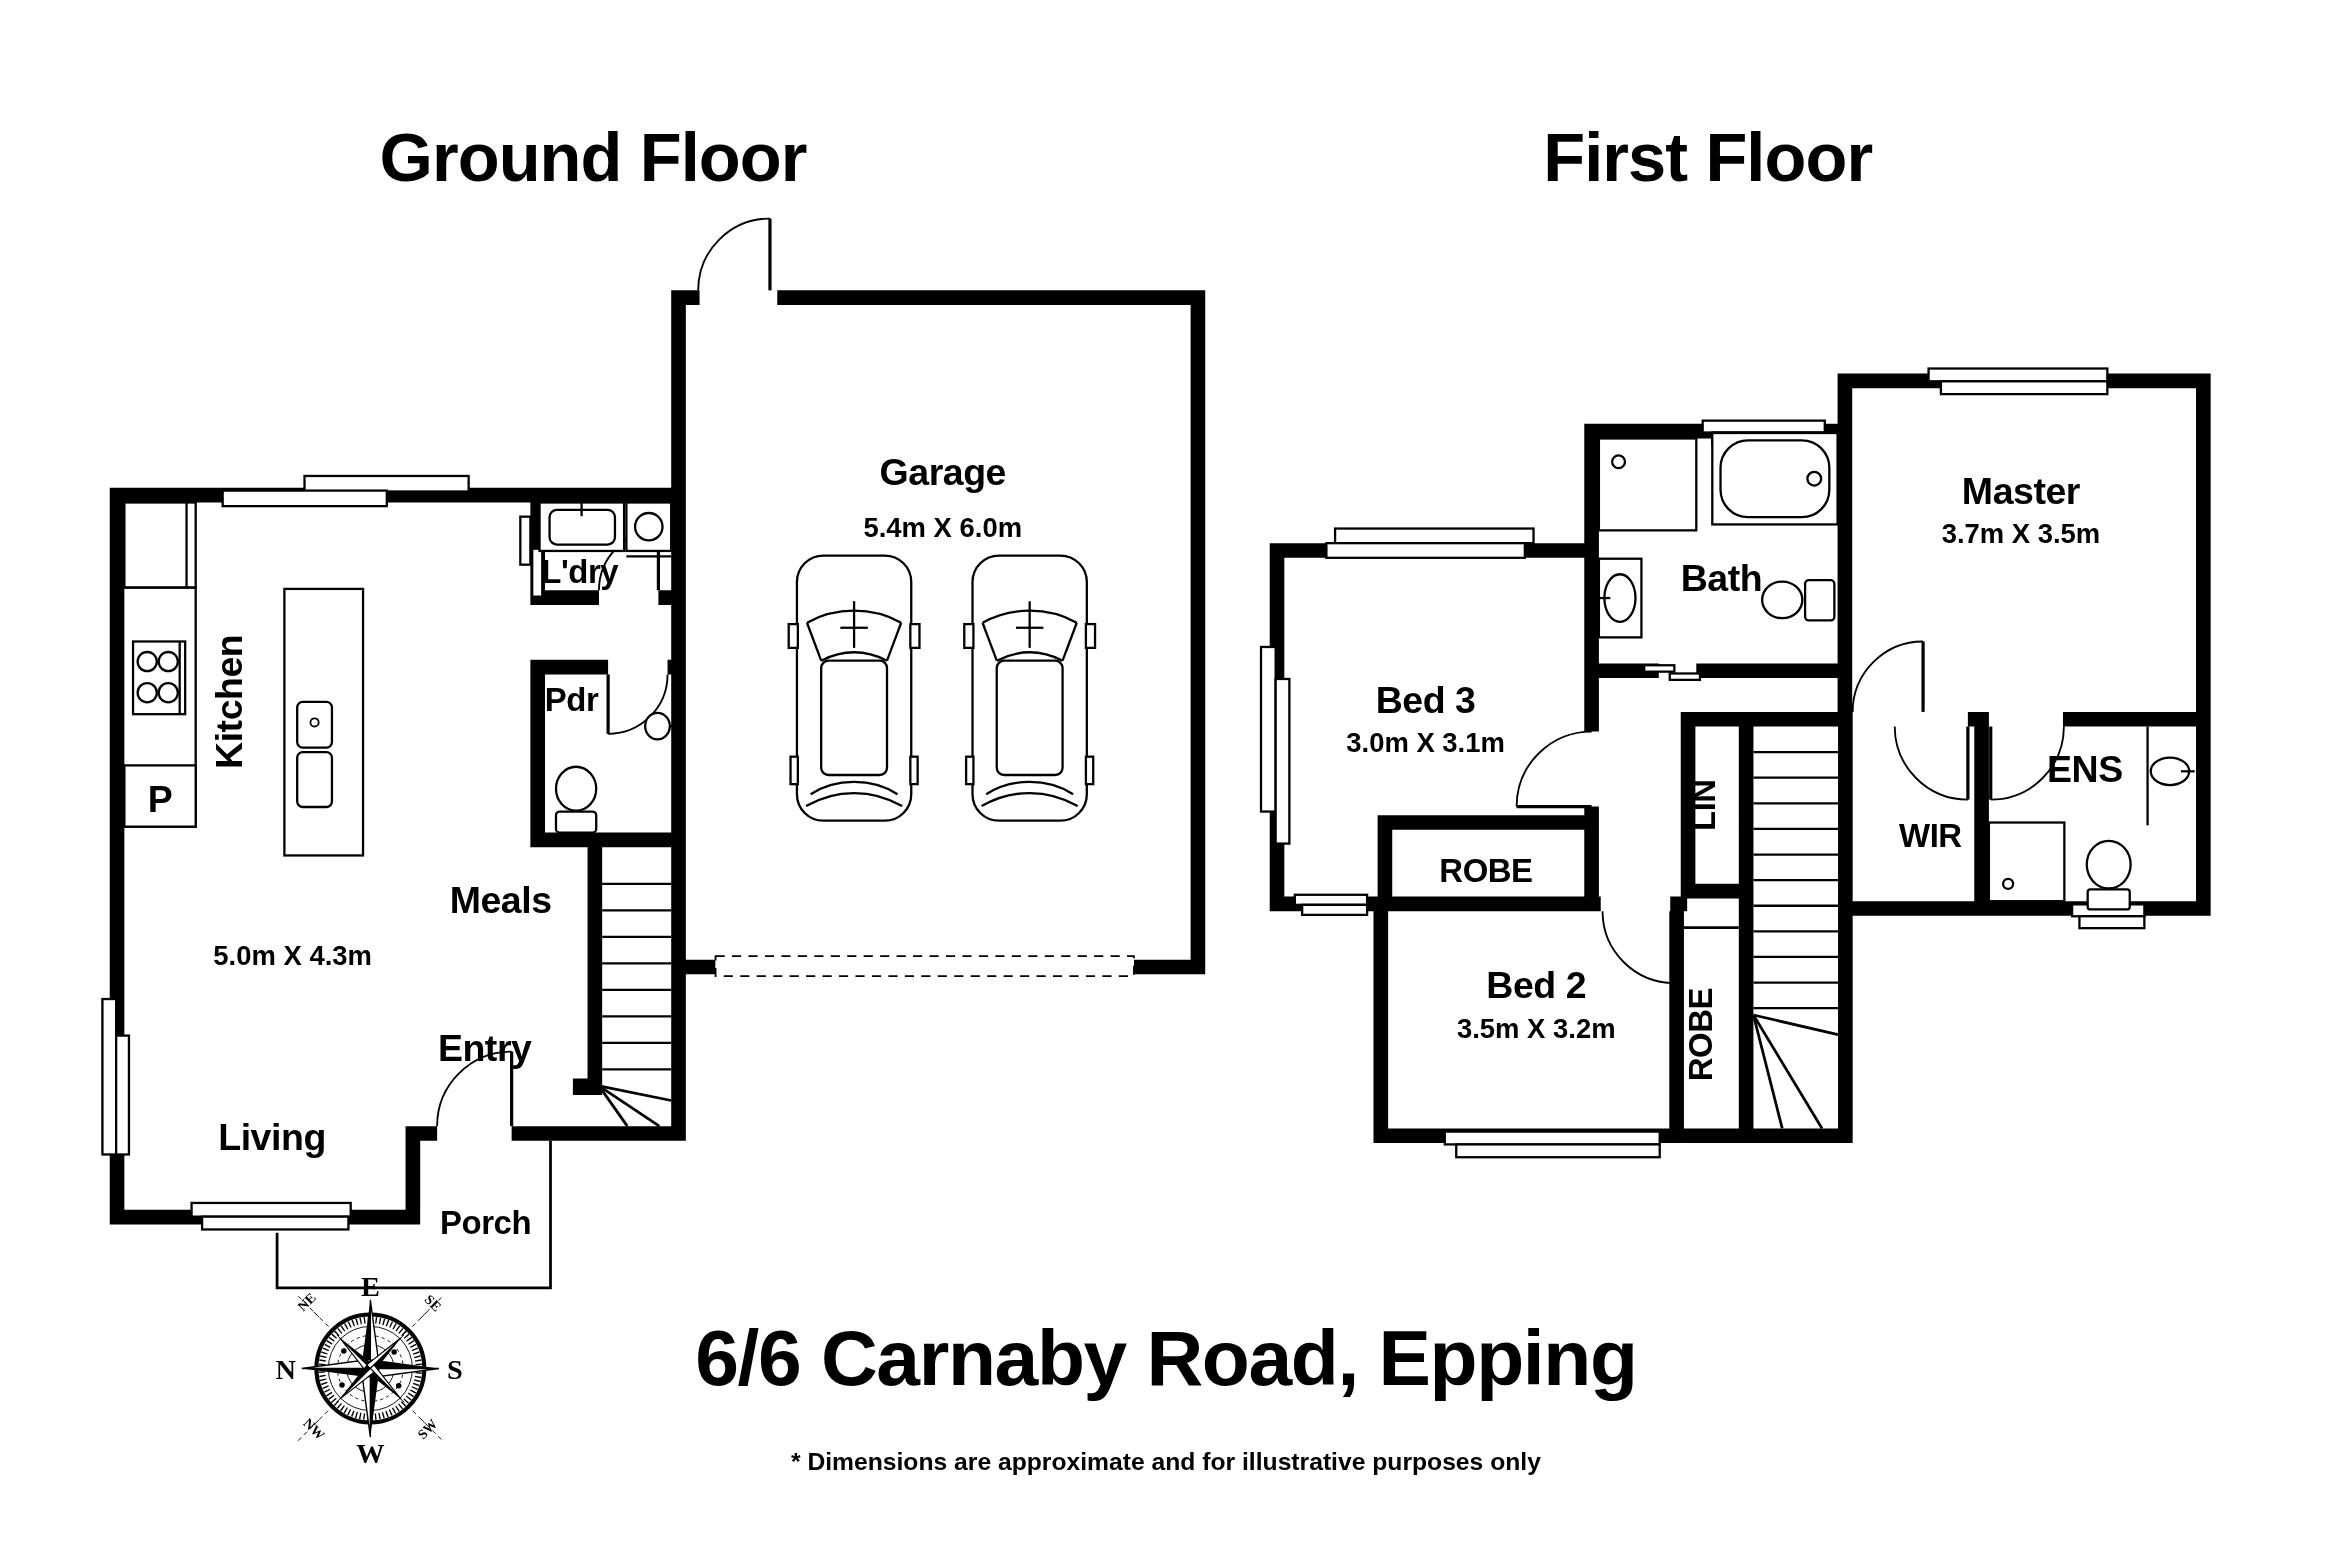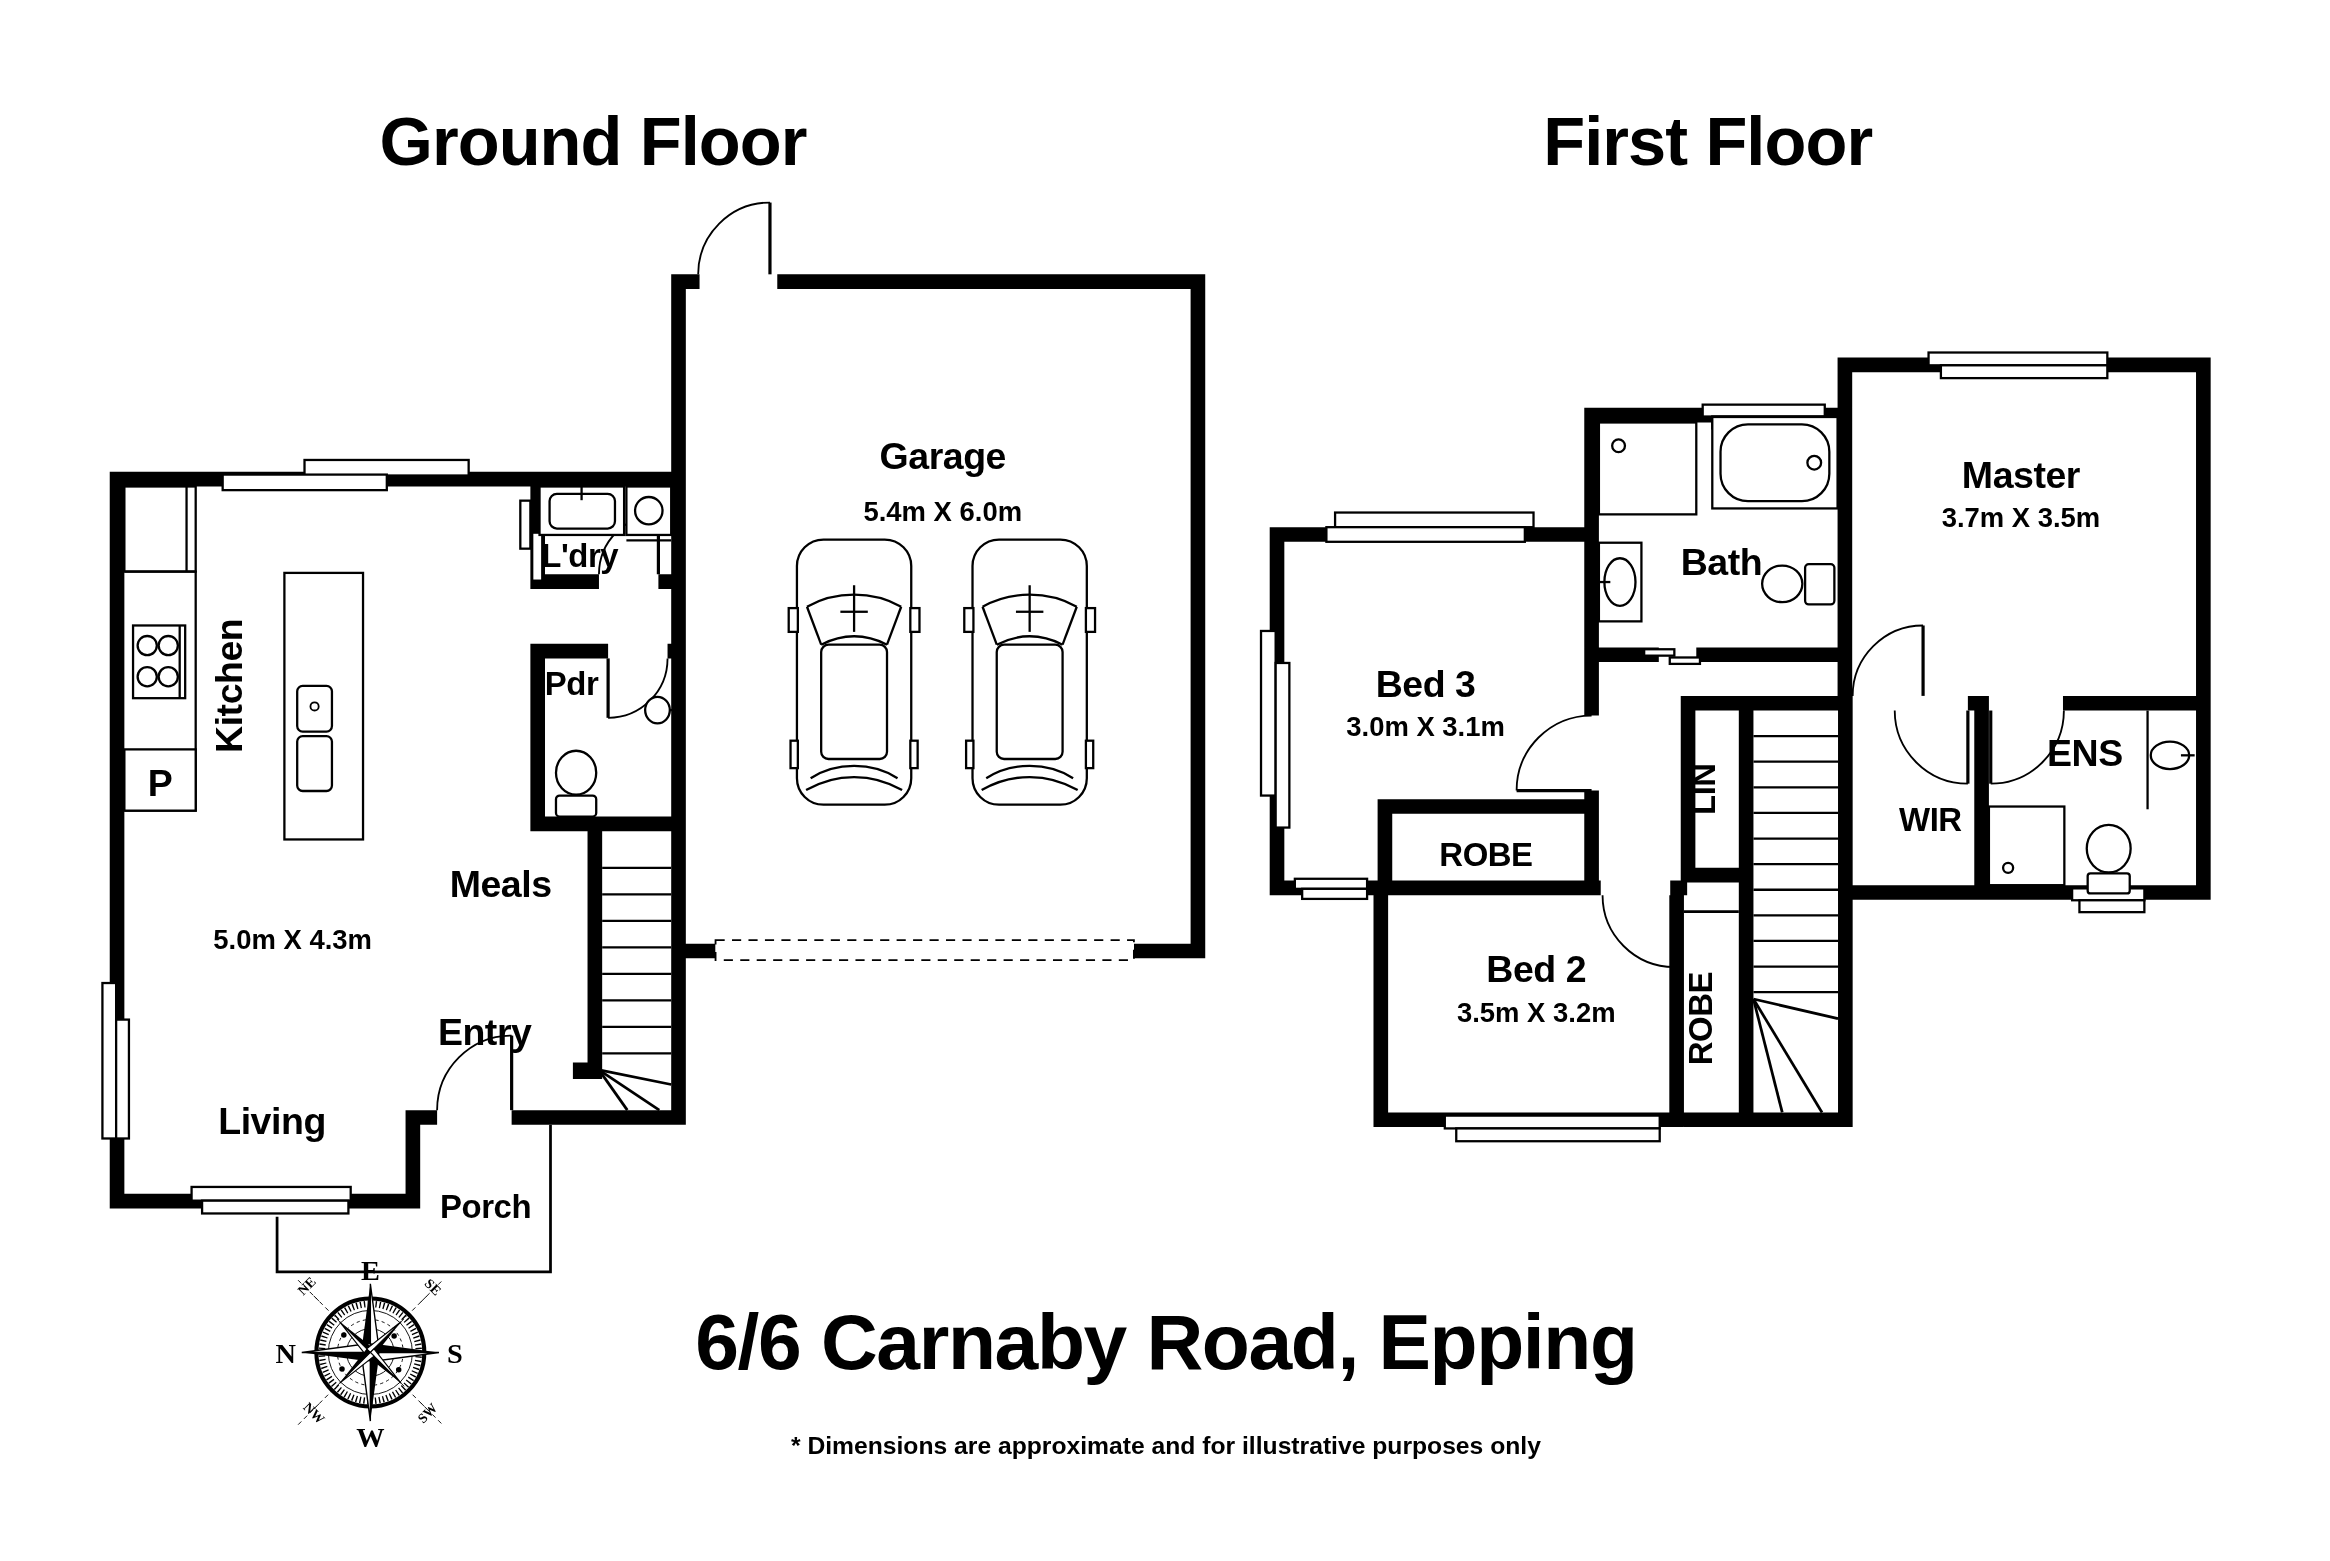--- a/index.html
+++ b/index.html
@@ -1,16 +1,16 @@
 <!DOCTYPE html>
 <html style="font-size:7.5px"><head>
 <meta charset="utf-8">
 <style>
   html,body{margin:0;padding:0;background:#ffffff;}
-  .plan-wrap{width:100%;max-width:2375px;margin:0 auto;}
+  .plan-wrap{width:100%;max-width:2375px;margin:16px auto;}
   svg{display:block;width:100%;height:auto;background:#fff;}
   text{fill:#000;font-family:"Liberation Sans",sans-serif;}
   .title{font-size:150px;font-weight:700;letter-spacing:-2px;}
   .room{font-size:82px;font-weight:700;letter-spacing:-1px;}
   .room-sm{font-size:72px;font-weight:700;letter-spacing:-1px;}
   .dims{font-size:60px;font-weight:700;}
   .addr{font-size:172px;font-weight:700;letter-spacing:-3px;}
   .note{font-size:54px;font-weight:700;}
   .mid{text-anchor:middle;}
   .wall{fill:#000;stroke:none;}

